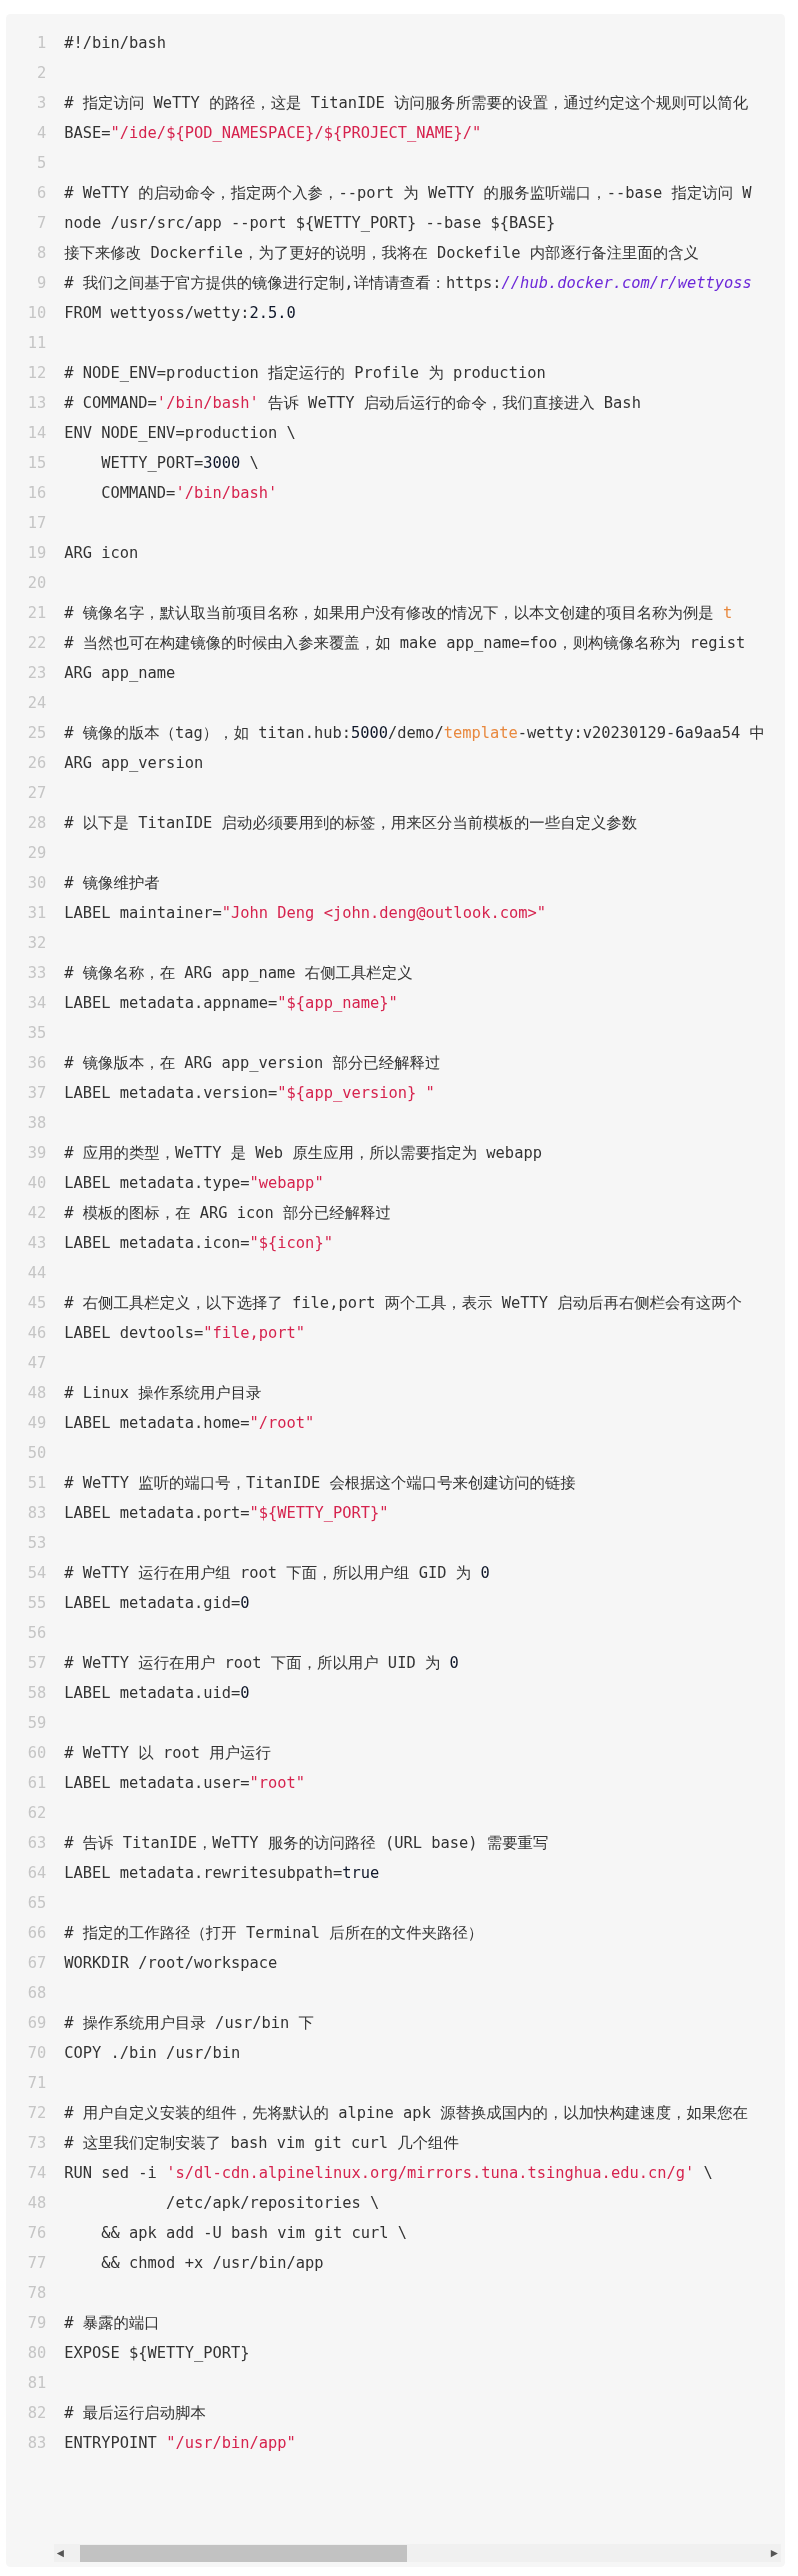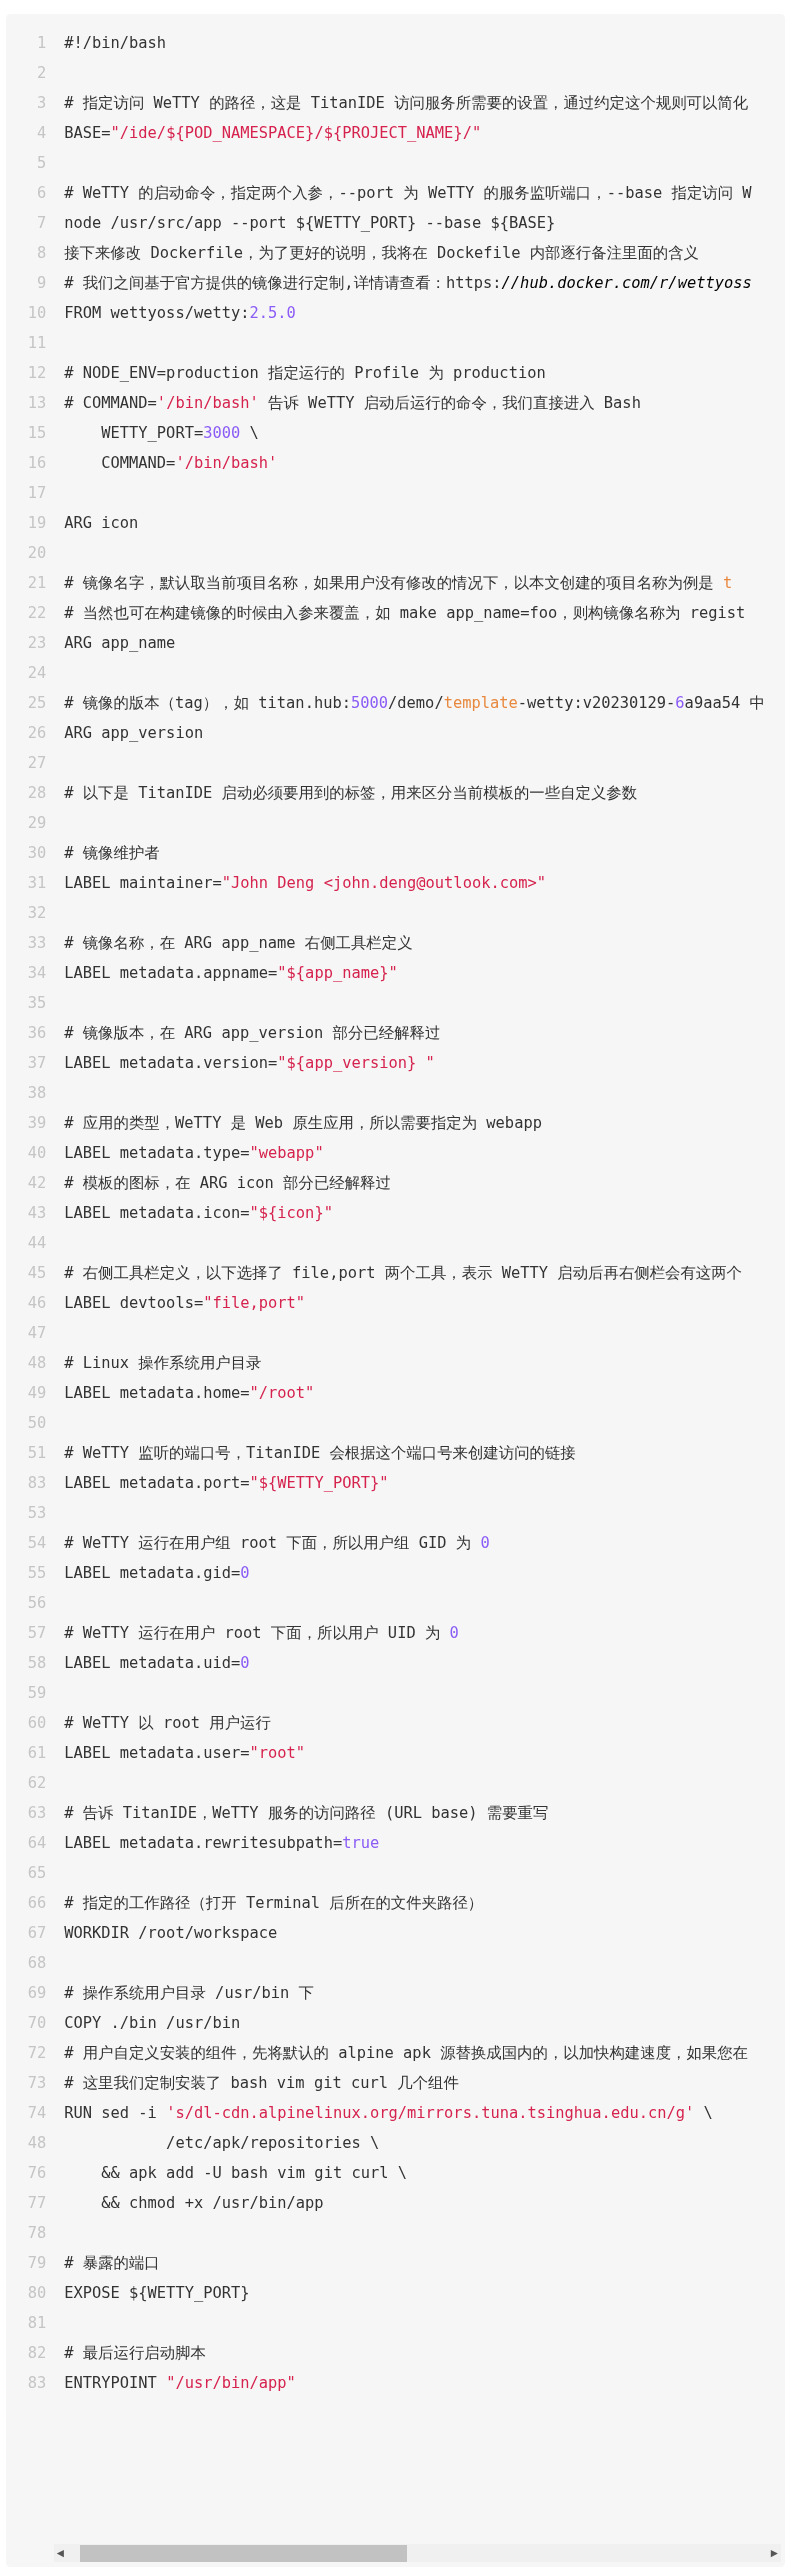--- a/index.html
+++ b/index.html
@@ -22,23 +22,23 @@
   .ln {
     display:inline-block; width:40px;
     text-align:right; color:#c5c5c5;
     font-weight:400;
     vertical-align:top;
     user-select:none;
   }
   .code { margin-left:18px; font-weight:500; }
   .tok-d { color:#333333; }
   .tok-s { color:#d6234e; }
-  .tok-n { color:#8b5cf6; }
+  .tok-n { color:#0f172a; }
   .tok-k { color:#e8883e; }
-  .tok-c { color:#000000; font-style:italic; }
+  .tok-c { color:#6d28d9; font-style:italic; }
 
   .hscrollbar {
     position:absolute; left:48px; right:4.6px; bottom:4.6px; height:18.5px;
     display:flex; align-items:center;
     background:#f0f0f0;
   }
   .arrow {
     width:12.3px; flex:0 0 12.3px; text-align:center;
     color:#555555; font-size:9.3px; line-height:18.5px;
     font-family:"DejaVu Sans",sans-serif;
@@ -62,20 +62,21 @@
       <div class="line"><span class="ln">4</span><span class="code"><span class="tok-d">BASE=</span><span class="tok-s">"/ide/${POD_NAMESPACE}/${PROJECT_NAME}/"</span></span></div>
       <div class="line"><span class="ln">5</span><span class="code"></span></div>
       <div class="line"><span class="ln">6</span><span class="code"><span class="tok-d"># WeTTY 的启动命令，指定两个入参，--port 为 WeTTY 的服务监听端口，--base 指定访问 W</span></span></div>
       <div class="line"><span class="ln">7</span><span class="code"><span class="tok-d">node /usr/src/app --port ${WETTY_PORT} --base ${BASE}</span></span></div>
       <div class="line"><span class="ln">8</span><span class="code"><span class="tok-d">接下来修改 Dockerfile，为了更好的说明，我将在 Dockefile 内部逐行备注里面的含义</span></span></div>
       <div class="line"><span class="ln">9</span><span class="code"><span class="tok-d"># 我们之间基于官方提供的镜像进行定制,详情请查看：https:</span><span class="tok-c">//hub.docker.com/r/wettyoss</span></span></div>
       <div class="line"><span class="ln">10</span><span class="code"><span class="tok-d">FROM wettyoss/wetty:</span><span class="tok-n">2.5.0</span></span></div>
       <div class="line"><span class="ln">11</span><span class="code"></span></div>
       <div class="line"><span class="ln">12</span><span class="code"><span class="tok-d"># NODE_ENV=production 指定运行的 Profile 为 production</span></span></div>
       <div class="line"><span class="ln">13</span><span class="code"><span class="tok-d"># COMMAND=</span><span class="tok-s">'/bin/bash'</span><span class="tok-d"> 告诉 WeTTY 启动后运行的命令，我们直接进入 Bash</span></span></div>
+      <div class="line"><span class="ln">14</span><span class="code"><span class="tok-d">ENV NODE_ENV=production \</span></span></div>
       <div class="line"><span class="ln">15</span><span class="code"><span class="tok-d">    WETTY_PORT=</span><span class="tok-n">3000</span><span class="tok-d"> \</span></span></div>
       <div class="line"><span class="ln">16</span><span class="code"><span class="tok-d">    COMMAND=</span><span class="tok-s">'/bin/bash'</span></span></div>
       <div class="line"><span class="ln">17</span><span class="code"></span></div>
       <div class="line"><span class="ln">19</span><span class="code"><span class="tok-d">ARG icon</span></span></div>
       <div class="line"><span class="ln">20</span><span class="code"></span></div>
       <div class="line"><span class="ln">21</span><span class="code"><span class="tok-d"># 镜像名字，默认取当前项目名称，如果用户没有修改的情况下，以本文创建的项目名称为例是 </span><span class="tok-k">t</span></span></div>
       <div class="line"><span class="ln">22</span><span class="code"><span class="tok-d"># 当然也可在构建镜像的时候由入参来覆盖，如 make app_name=foo，则构镜像名称为 regist</span></span></div>
       <div class="line"><span class="ln">23</span><span class="code"><span class="tok-d">ARG app_name</span></span></div>
       <div class="line"><span class="ln">24</span><span class="code"></span></div>
       <div class="line"><span class="ln">25</span><span class="code"><span class="tok-d"># 镜像的版本（tag），如 titan.hub:</span><span class="tok-n">5000</span><span class="tok-d">/demo/</span><span class="tok-k">template</span><span class="tok-d">-wetty:v20230129-</span><span class="tok-n">6</span><span class="tok-d">a9aa54 中</span></span></div>
@@ -116,20 +117,21 @@
       <div class="line"><span class="ln">61</span><span class="code"><span class="tok-d">LABEL metadata.user=</span><span class="tok-s">"root"</span></span></div>
       <div class="line"><span class="ln">62</span><span class="code"></span></div>
       <div class="line"><span class="ln">63</span><span class="code"><span class="tok-d"># 告诉 TitanIDE，WeTTY 服务的访问路径 (URL base) 需要重写</span></span></div>
       <div class="line"><span class="ln">64</span><span class="code"><span class="tok-d">LABEL metadata.rewritesubpath=</span><span class="tok-n">true</span></span></div>
       <div class="line"><span class="ln">65</span><span class="code"></span></div>
       <div class="line"><span class="ln">66</span><span class="code"><span class="tok-d"># 指定的工作路径（打开 Terminal 后所在的文件夹路径）</span></span></div>
       <div class="line"><span class="ln">67</span><span class="code"><span class="tok-d">WORKDIR /root/workspace</span></span></div>
       <div class="line"><span class="ln">68</span><span class="code"></span></div>
       <div class="line"><span class="ln">69</span><span class="code"><span class="tok-d"># 操作系统用户目录 /usr/bin 下</span></span></div>
       <div class="line"><span class="ln">70</span><span class="code"><span class="tok-d">COPY ./bin /usr/bin</span></span></div>
+      <div class="line"><span class="ln">71</span><span class="code"></span></div>
       <div class="line"><span class="ln">72</span><span class="code"><span class="tok-d"># 用户自定义安装的组件，先将默认的 alpine apk 源替换成国内的，以加快构建速度，如果您在</span></span></div>
       <div class="line"><span class="ln">73</span><span class="code"><span class="tok-d"># 这里我们定制安装了 bash vim git curl 几个组件</span></span></div>
       <div class="line"><span class="ln">74</span><span class="code"><span class="tok-d">RUN sed -i </span><span class="tok-s">'s/dl-cdn.alpinelinux.org/mirrors.tuna.tsinghua.edu.cn/g'</span><span class="tok-d"> \</span></span></div>
       <div class="line"><span class="ln">48</span><span class="code"><span class="tok-d">           /etc/apk/repositories \</span></span></div>
       <div class="line"><span class="ln">76</span><span class="code"><span class="tok-d">    &amp;&amp; apk add -U bash vim git curl \</span></span></div>
       <div class="line"><span class="ln">77</span><span class="code"><span class="tok-d">    &amp;&amp; chmod +x /usr/bin/app</span></span></div>
       <div class="line"><span class="ln">78</span><span class="code"></span></div>
       <div class="line"><span class="ln">79</span><span class="code"><span class="tok-d"># 暴露的端口</span></span></div>
       <div class="line"><span class="ln">80</span><span class="code"><span class="tok-d">EXPOSE ${WETTY_PORT}</span></span></div>
       <div class="line"><span class="ln">81</span><span class="code"></span></div>

